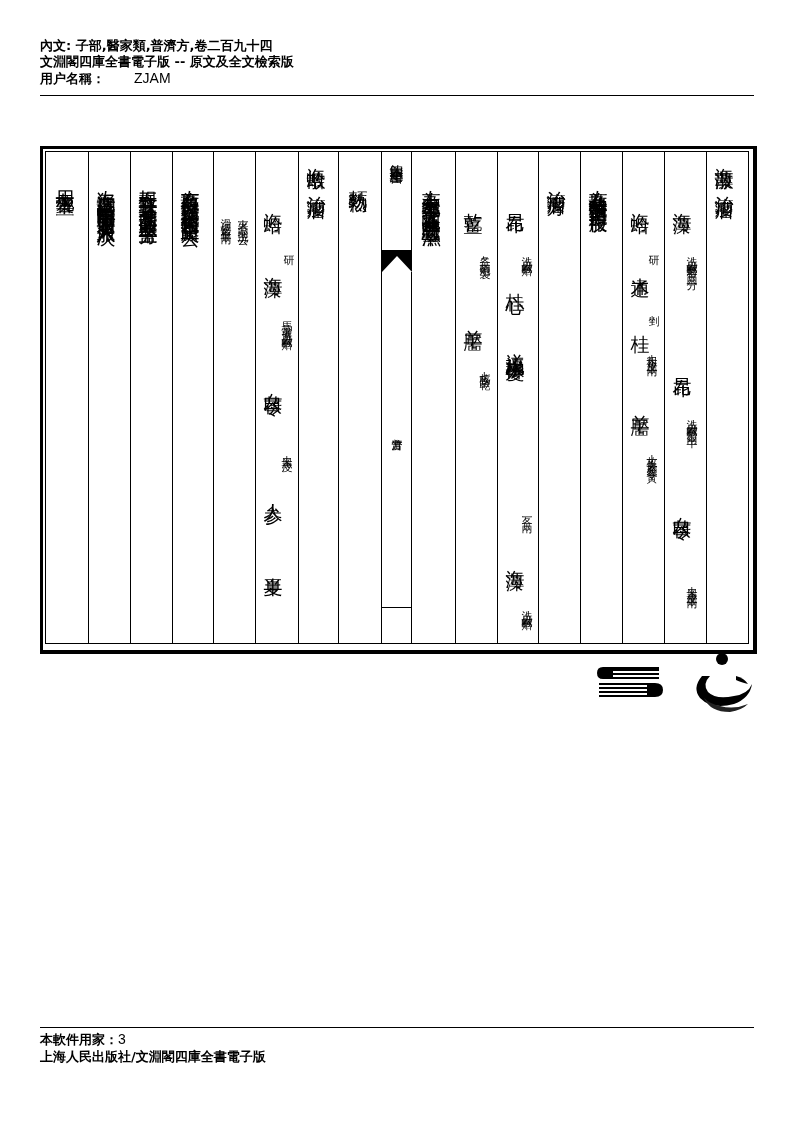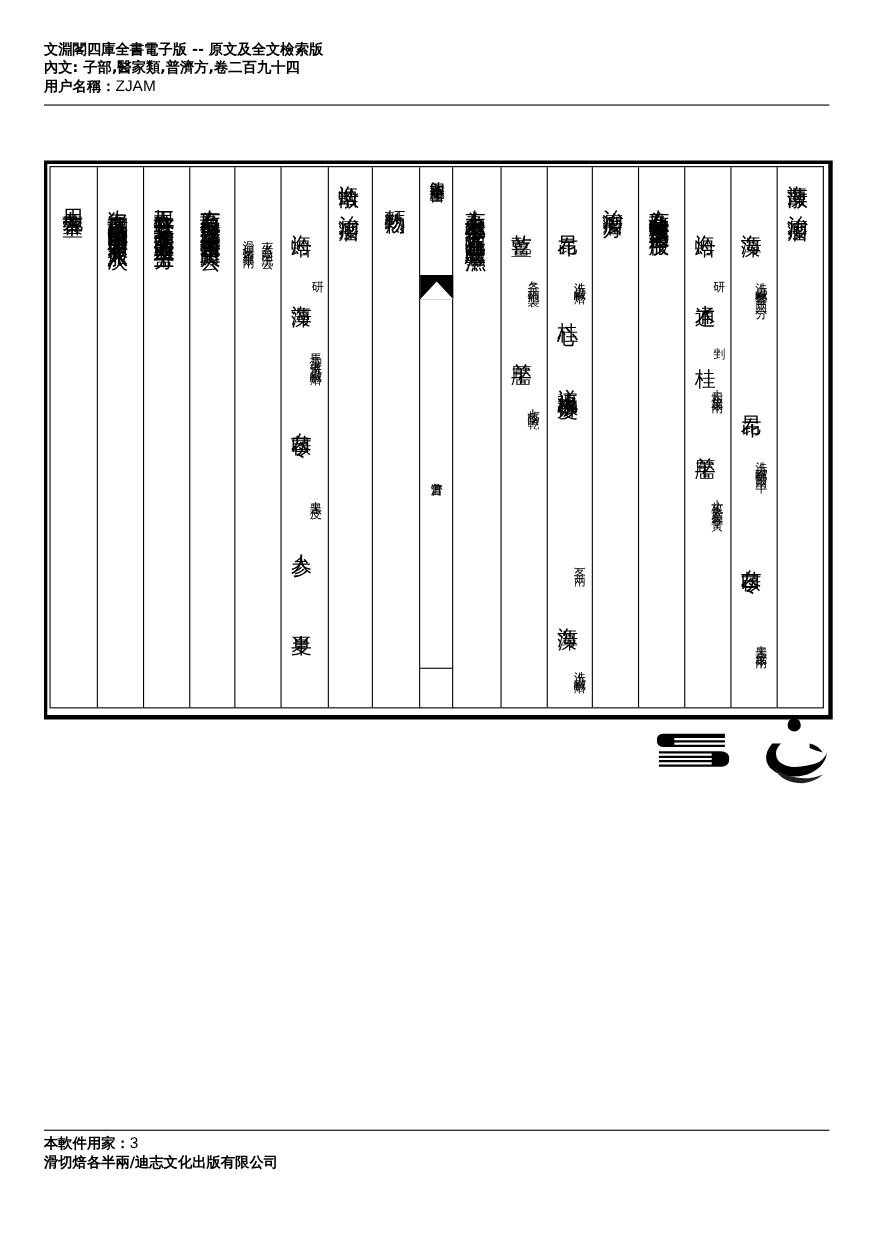--- a/index.html
+++ b/index.html
@@ -1,18 +1,18 @@
 <!DOCTYPE html>
 <html><head>
 <meta charset="utf-8">
 <style>
   html, body { margin: 0; padding: 0; background: #ffffff; }
   body { width: 793px; height: 1122px; position: relative; overflow: hidden; color: #000; }
   .hdr-left { position: absolute; left: 40px; top: 38px; font-family: "DejaVu Sans", sans-serif; font-weight: bold; font-size: 13px; line-height: 16px; }
-  .hdr-left .ascii { font-family: "Liberation Sans", sans-serif; font-weight: normal; font-size: 14px; }
+  .hdr-left .ascii { font-family: "Liberation Sans", sans-serif; font-weight: normal; font-size: 14px; margin-left: 29px; }
   .hdr-right { position: absolute; left: 540px; top: 40px; font-family: "DejaVu Serif", serif; font-size: 12.5px; line-height: 22px; }
   .hdr-rule { position: absolute; left: 40px; top: 95px; width: 714px; height: 1px; background: #000; }
   .ftr-rule { position: absolute; left: 40px; top: 1027px; width: 714px; height: 1px; background: #000; }
   .ftr { position: absolute; left: 40px; top: 1031px; font-family: "DejaVu Sans", sans-serif; font-weight: bold; font-size: 13px; line-height: 17px; }
   .ftr .ascii { font-family: "Liberation Sans", sans-serif; font-weight: normal; font-size: 14px; }
 
   .frame-outer { position: absolute; left: 40px; top: 146px; width: 710px; height: 501px; border: 3px solid #000; border-right-width: 4px; border-bottom-width: 4px; box-sizing: content-box; }
   .frame-inner { position: absolute; left: 45px; top: 151px; width: 704px; height: 493px; border: 1px solid #000; box-sizing: border-box; }
   .col { position: absolute; top: 152px; height: 491px; border-left: 1px solid #000; box-sizing: border-box; }
   .big { font-size: 19px; line-height: 22px; letter-spacing: 2px; }
@@ -23,22 +23,22 @@
   .fishtail { position: absolute; left: 0; top: 98px; width: 30px; height: 22px; background: #000; }
   .fishtail::after { content: ""; position: absolute; left: 0; top: 6px; border-left: 15px solid transparent; border-right: 15px solid transparent; border-bottom: 16px solid #fff; }
   .center-sub { position: absolute; left: 8px; top: 278px; writing-mode: vertical-rl; font-family: "DejaVu Serif", serif; font-size: 11px; line-height: 13px; }
   .center-rule { position: absolute; left: 0; top: 455px; width: 30px; height: 1px; background: #000; }
   .logo { position: absolute; }
 </style>
 </head>
 <body>
 
 <div class="hdr-left">
+  <div>內文: 子部,醫家類,普濟方,卷二百九十四</div>
   <div>文淵閣四庫全書電子版 -- 原文及全文檢索版</div>
-  <div>內文: 子部,醫家類,普濟方,卷二百九十四</div>
   <div><span>用户名稱：</span><span class="ascii">ZJAM</span></div>
 </div>
 <div class="hdr-right">
 </div>
 <div class="hdr-rule"></div>
 
 <div class="frame-outer"></div>
 <div class="frame-inner"></div>
 
 <div>
@@ -149,14 +149,14 @@
     <circle cx="32" cy="7" r="6" fill="#000"></circle>
     <path d="M12 24 Q2 36 10 46 Q22 58 44 52 Q60 46 62 32 Q58 42 44 44 Q26 48 18 40 Q12 32 20 24 Z" fill="#000"></path>
     <path d="M14 46 Q20 60 40 60 Q52 58 58 52 Q44 58 30 54 Q20 52 14 46 Z" fill="#222"></path>
     <path d="M46 24 Q54 26 58 32 Q50 30 46 28 Z" fill="#000"></path>
   </svg>
 </div>
 
 <div class="ftr-rule"></div>
 <div class="ftr">
   <div><span>本軟件用家：</span><span class="ascii">3</span></div>
-  <div>滑切焙各半兩/迪志文化出版有限公司</div>
+  <div>上海人民出版社/文淵閣四庫全書電子版</div>
 </div>
 
 </body></html>

